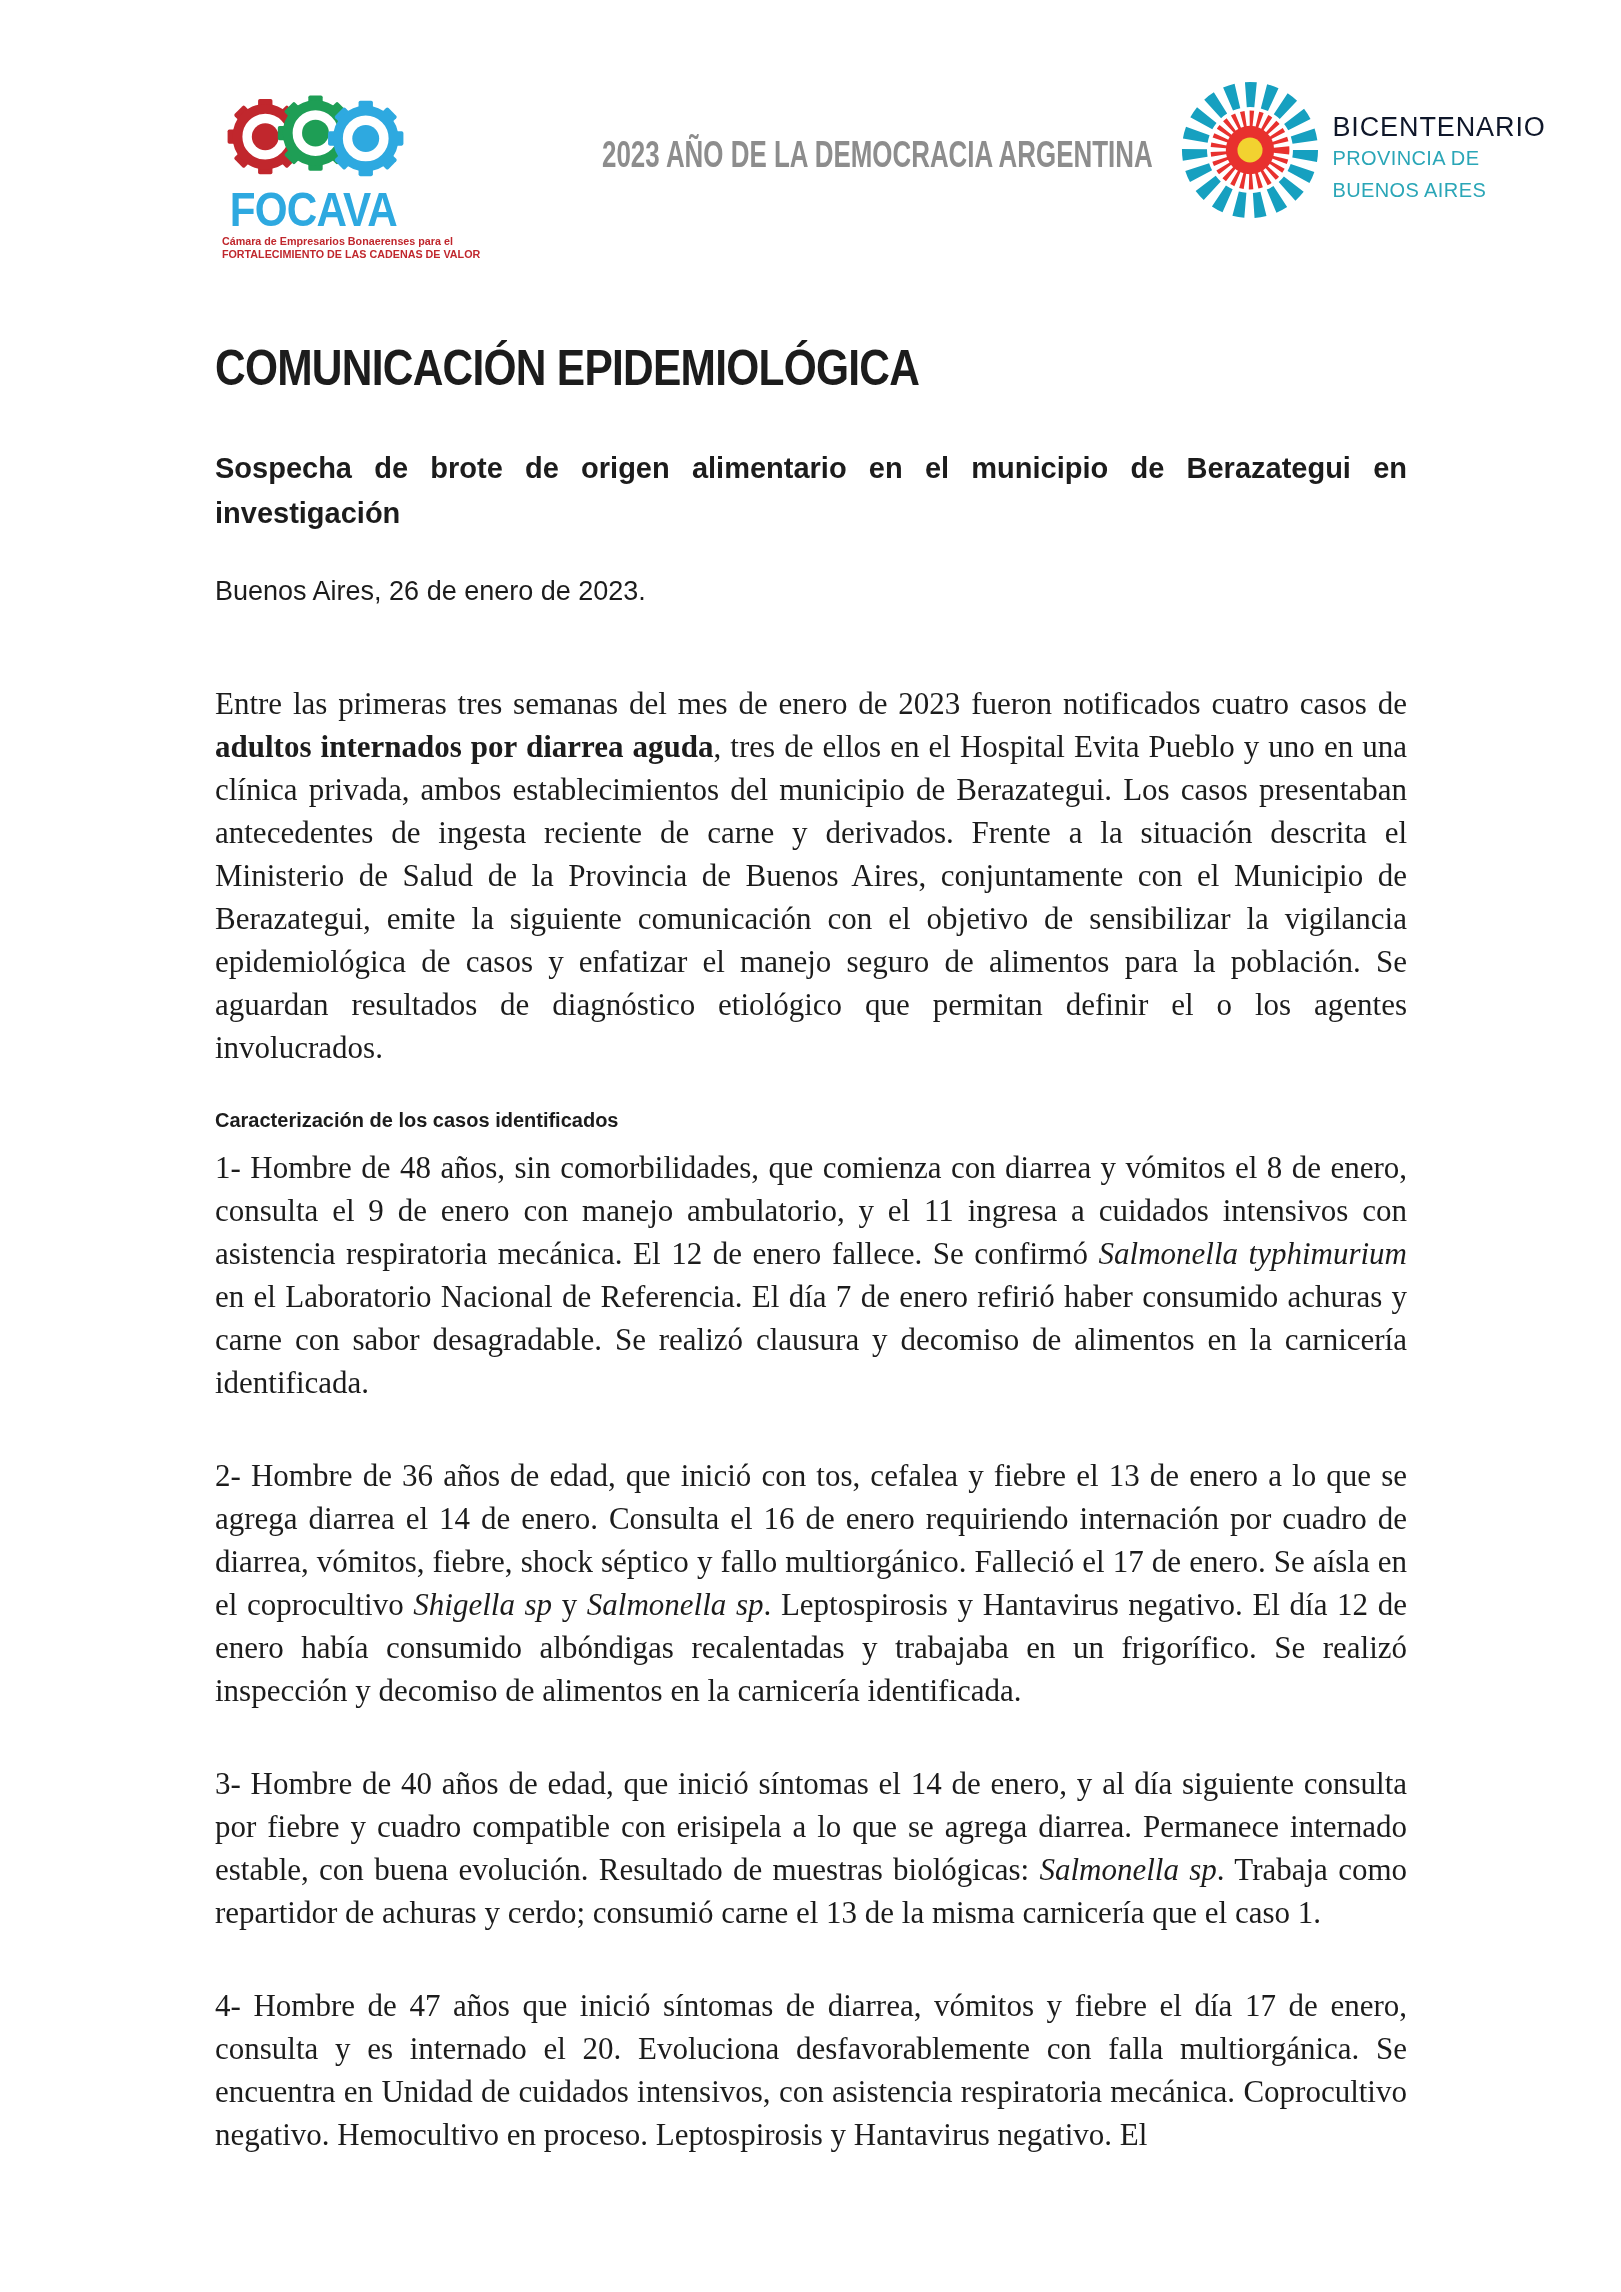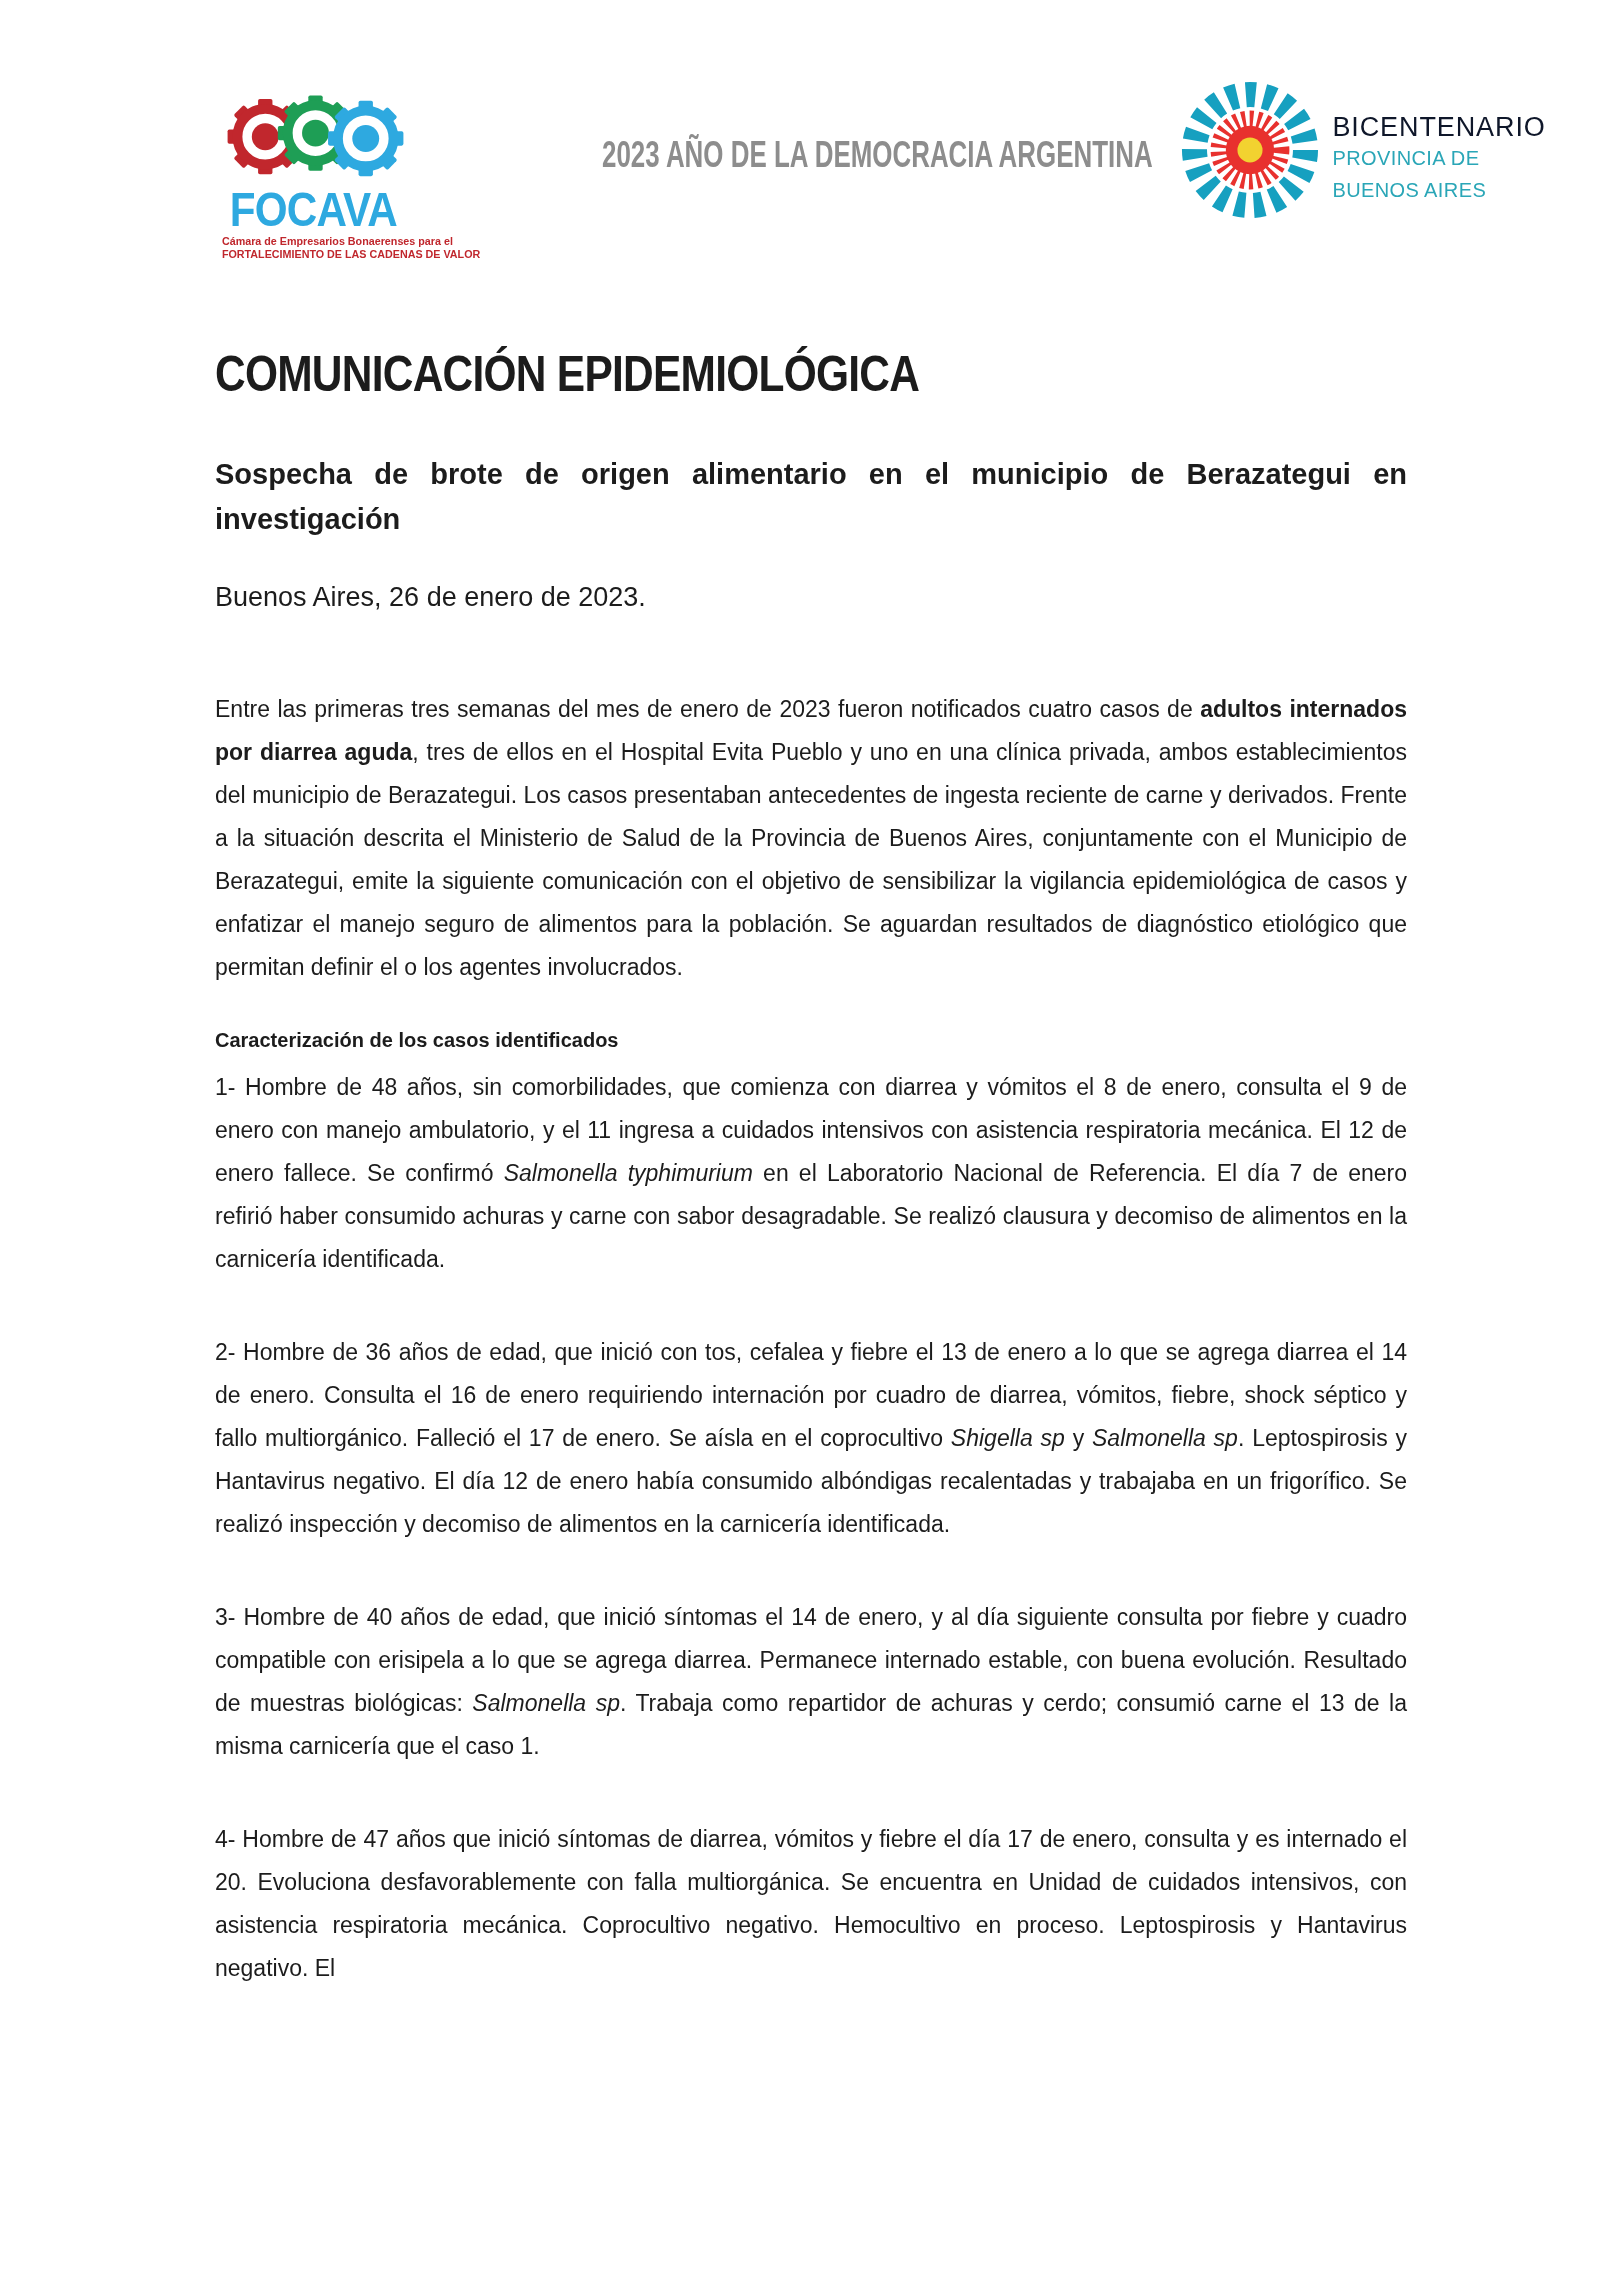--- a/index.html
+++ b/index.html
@@ -26,30 +26,30 @@
     font-weight:bold; font-size:36px; color:#8d8d8d; letter-spacing:0;
     transform:scaleX(0.72); transform-origin:left top;
   }
 
   .bicent { position:absolute; left:1173px; top:73px; display:flex; align-items:flex-start; }
   .bicent-text { margin-left:5.4px; padding-top:39px; white-space:nowrap; }
   .bicent-line1 { font-size:27px; line-height:30px; color:#0f172a; letter-spacing:0.9px; }
   .bicent-line2, .bicent-line3 { font-size:20px; line-height:32px; color:#2aa6b7; letter-spacing:0.4px; }
 
   
-  .doc { position:absolute; left:215px; top:6px; width:1192px; }
+  .doc { position:absolute; left:215px; top:0; width:1192px; }
   .doc-title {
     margin:343px 0 0; font-size:50px; line-height:50px; font-weight:bold;
     letter-spacing:-0.9px; white-space:nowrap; transform:scaleX(0.85); transform-origin:left top;
   }
   .doc-subtitle {
     margin:53px 0 0; font-size:29px; line-height:45px; font-weight:bold; text-align:justify;
   }
   .doc-dateline { margin:39px 0 0; font-size:27px; line-height:32px; }
-  .para { font-size:23px; line-height:43px; text-align:justify; }
+  .para { font-size:31px; line-height:43px; text-align:justify;font-family:Liberation Serif, serif; }
   .intro { margin:75px 0 0; }
   .section-heading { margin:30px 0 0; font-size:20px; line-height:43px; font-weight:bold; }
   .cases p { margin:50px 0 0; }
   .cases p:first-child { margin-top:4px; }
   .b { font-weight:bold; }
   .i { font-style:italic; }
 </style>
 </head>
 <body>
 

